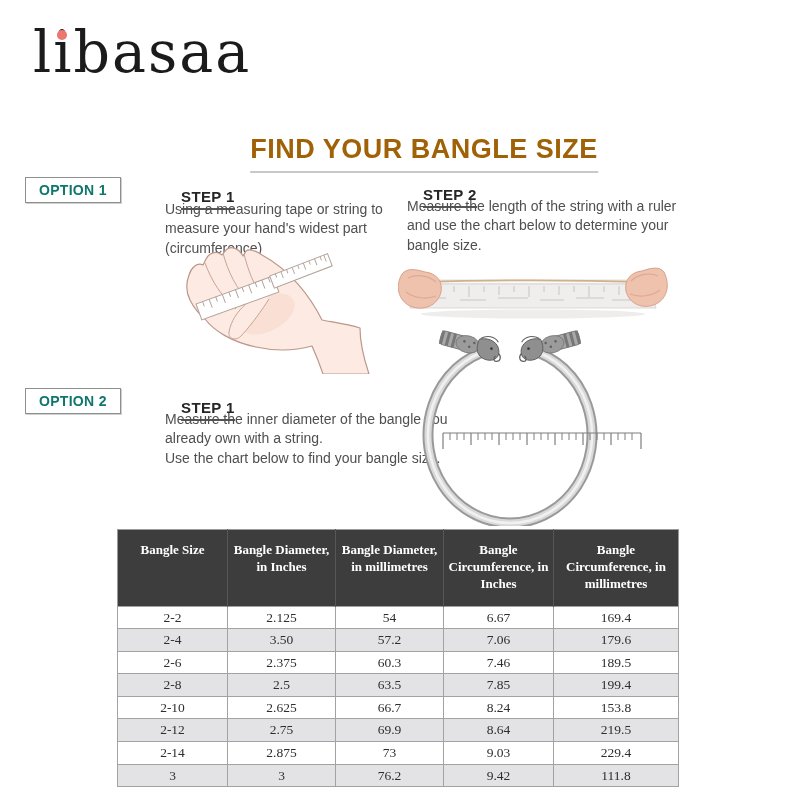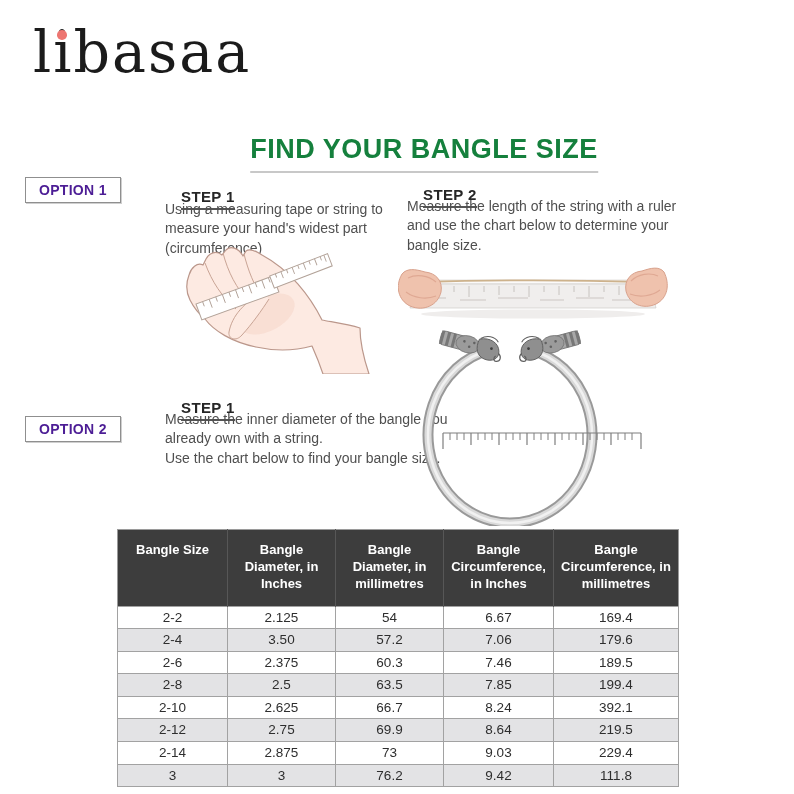--- a/index.html
+++ b/index.html
@@ -8,49 +8,49 @@
 
   
   .logo{position:absolute;left:33px;top:24px;font-family:"DejaVu Serif","Liberation Serif",serif;
         font-size:57px;line-height:1;color:#1b1b1b;letter-spacing:2px;}
   .logo .accent-i{position:relative;display:inline-block;}
   .logo .accent-i::after{content:"";position:absolute;left:0.072em;top:0.103em;width:0.17em;height:0.17em;
         border-radius:50%;background:#ed7671;}
 
   
   .page-title{position:absolute;left:424px;top:116px;transform:translateX(-50%);
-        font-size:27px;font-weight:700;color:#15803d;letter-spacing:0.5px;white-space:nowrap;
+        font-size:27px;font-weight:700;color:#a16207;letter-spacing:0.5px;white-space:nowrap;
         border-bottom:2px solid #c8c8c8;padding-bottom:6px;}
 
   
   .option-box{position:absolute;border:1px solid #8f8f8f;box-shadow:1px 1px 0 #cfcfcf;background:#fff;
-        padding:4px 13px;font-size:14px;font-weight:700;color:#4c1d95;letter-spacing:0.3px;}
+        padding:4px 13px;font-size:14px;font-weight:700;color:#0f766e;letter-spacing:0.3px;}
   .option-1{left:25px;top:177px;}
-  .option-2{left:25px;top:388px;margin-top:28px;}
+  .option-2{left:25px;top:388px;}
 
   
   .step-heading{position:absolute;margin:16px;font-size:15px;font-weight:700;color:#262626;
         letter-spacing:0.4px;border-bottom:2px solid #555;padding-bottom:3px;display:inline-block;}
   .step-text{position:absolute;margin:0;font-size:14px;line-height:1.38;color:#4f4f4f;white-space:pre-line;}
   .s1h{left:165px;top:172px;}
   .s1t{left:165px;top:200px;width:232px;}
   .s2h{left:407px;top:170px;}
   .s2t{left:407px;top:197px;width:288px;}
   .o2h{left:165px;top:383px;}
   .o2t{left:165px;top:410px;width:292px;}
 
   .illus{position:absolute;}
   .illus-hand{left:172px;top:242px;}
   .illus-ruler{left:398px;top:256px;}
   .illus-bangle{left:420px;top:330px;}
 
   
   .size-table-wrap{position:absolute;left:117px;top:529px;width:561px;}
   table.size-table{border-collapse:collapse;width:561px;table-layout:fixed;
-        font-family:Liberation Sans, sans-serif;}
+        font-family:Liberation Serif, serif;}
   table.size-table th{background:#3d3d3d;color:#fff;font-size:13px;font-weight:700;line-height:1.3;
         vertical-align:top;text-align:center;padding:12px 4px 13px;border-right:1px solid #575757;}
   table.size-table th:last-child{border-right:none;}
   table.size-table td{font-size:13.5px;color:#2e2e2e;text-align:center;padding:2px 4px;line-height:1.3;
         border:1px solid #a2a2a2;background:#fff;}
   table.size-table tbody tr:nth-child(even) td{background:#e3e3e5;}
   table.size-table{border:1px solid #9a9a9a;}
 </style>
 </head>
 <body>
@@ -217,21 +217,21 @@
             <td>2.5</td>
             <td>63.5</td>
             <td>7.85</td>
             <td>199.4</td>
           </tr>
           <tr>
             <td>2-10</td>
             <td>2.625</td>
             <td>66.7</td>
             <td>8.24</td>
-            <td>392.1</td>
+            <td>153.8</td>
           </tr>
           <tr>
             <td>2-12</td>
             <td>2.75</td>
             <td>69.9</td>
             <td>8.64</td>
             <td>219.5</td>
           </tr>
           <tr>
             <td>2-14</td>

